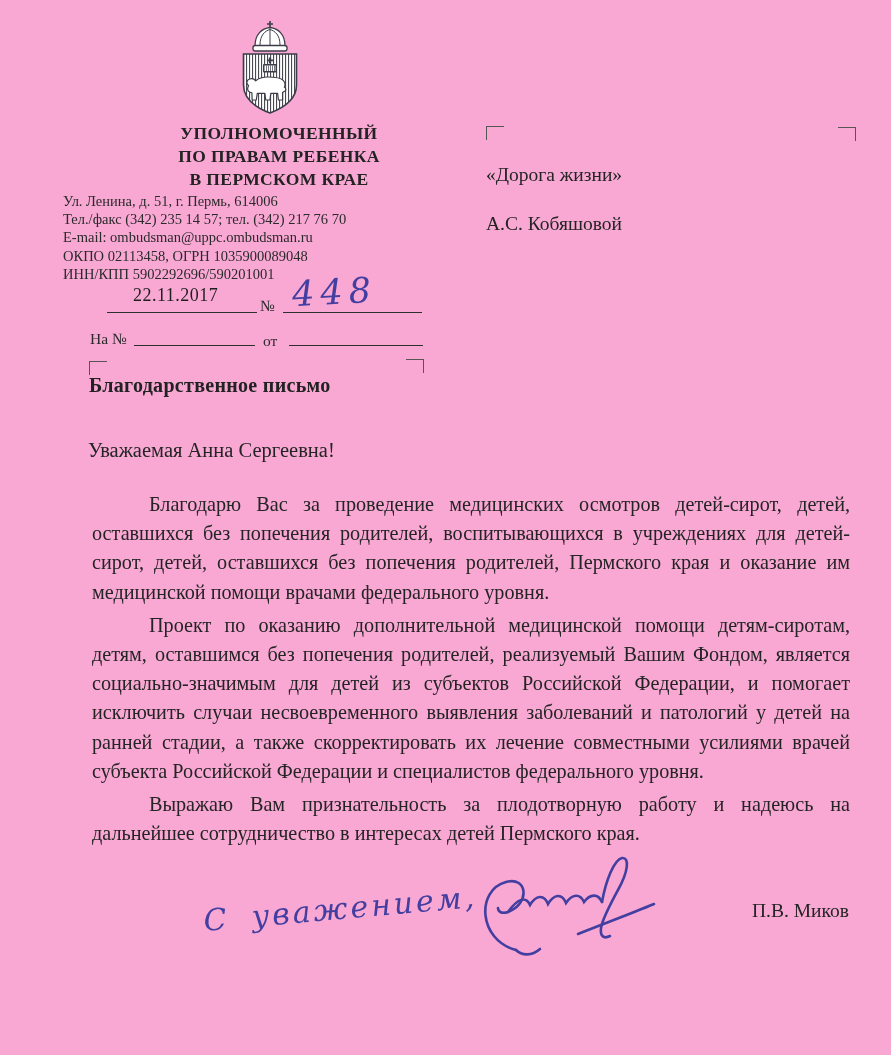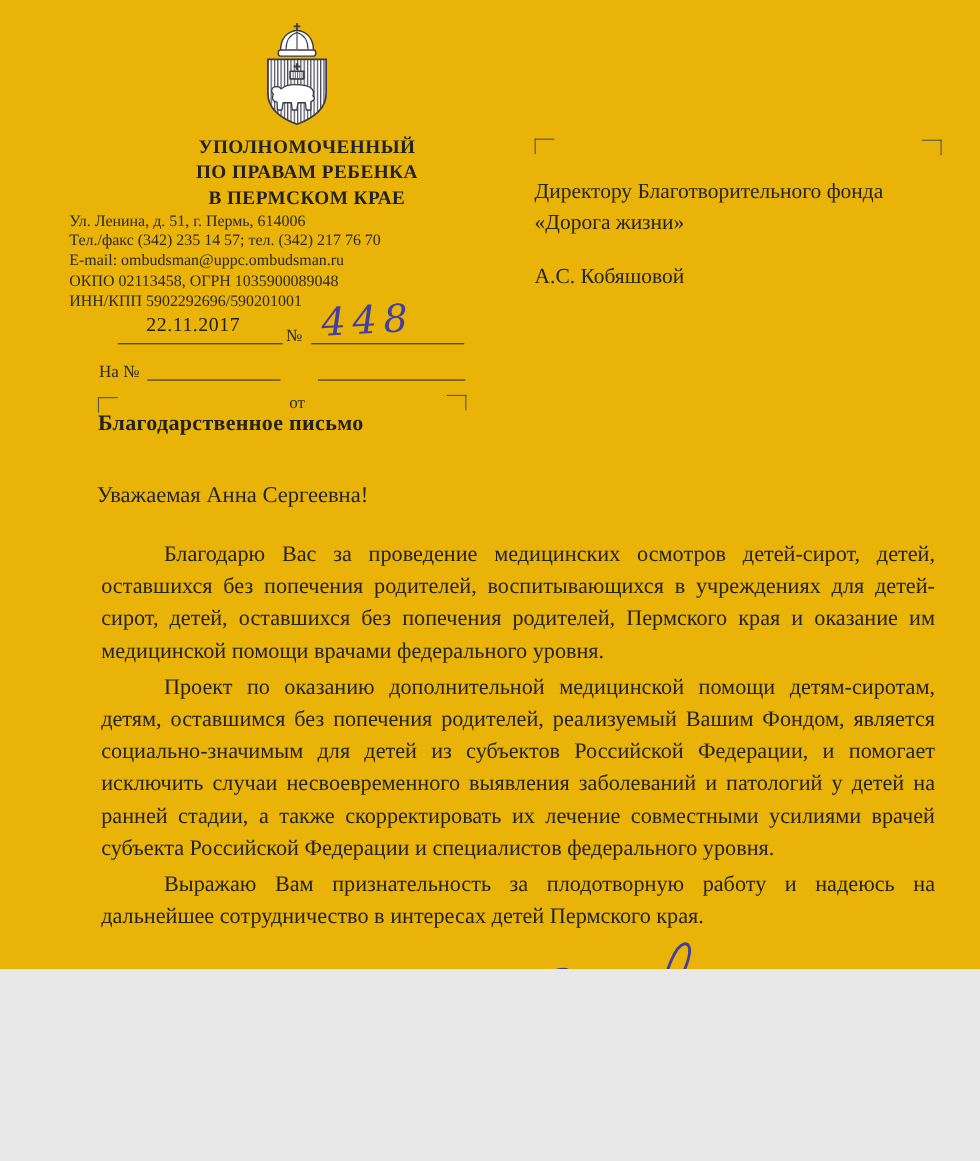--- a/index.html
+++ b/index.html
@@ -1,18 +1,18 @@
 <!DOCTYPE html>
 <html lang="ru"><head>
 <meta charset="utf-8">
 <style>
   html,body { margin:0; padding:0; background:#e8e8e8; }
   .page {
-    position:relative; width:891px; height:881px; margin:0 auto;
-    background:#eab308; color:#1f1f1f;
+    position:relative; width:891px; height:1055px; margin:0 auto;
+    background:#f9a8d4; color:#1f1f1f;
     font-family:"Liberation Serif", serif; overflow:hidden;
   }
   
   .emblem { position:absolute; left:240px; top:20px; width:60px; height:96px; }
   .org-block {
     position:absolute; left:93px; top:122px; width:372px;
     text-align:center; font-weight:bold; font-size:17.5px; line-height:23px;
     letter-spacing:.4px; color:#232323;
   }
   .addr-block {
@@ -98,30 +98,29 @@
   </div>
 
   <div class="ref-date">22.11.2017</div>
   <div class="u" style="left:107px; top:312px; width:150px;"></div>
   <div class="ref-label" style="left:260px; top:297px;">№</div>
   <div class="hand-number">448</div>
   <div class="u" style="left:283px; top:312px; width:139px;"></div>
 
   <div class="ref-label" style="left:90px; top:330px;">На №</div>
   <div class="u" style="left:134px; top:345px; width:121px;"></div>
-  <div class="ref-label" style="left:263px; top:332px;margin-top:26px;">от</div>
+  <div class="ref-label" style="left:263px; top:332px;">от</div>
   <div class="u" style="left:289px; top:345px; width:134px;"></div>
 
   <div class="cm cm-tl" style="left:486px; top:126px;"></div>
   <div class="cm cm-tr" style="left:838px; top:127px;"></div>
   <div class="cm cm-tl" style="left:89px; top:361px;"></div>
   <div class="cm cm-tr" style="left:406px; top:359px;"></div>
 
   <div class="recipient">
-    <div>Директору Благотворительного фонда</div>
     <div>«Дорога жизни»</div>
     <div class="name">А.С. Кобяшовой</div>
   </div>
 
   <div class="subject">Благодарственное письмо</div>
 
   <div class="salutation">Уважаемая Анна Сергеевна!</div>
 
   <div class="body-text">
     <p>Благодарю Вас за проведение медицинских осмотров детей-сирот, детей, оставшихся без попечения родителей, воспитывающихся в учреждениях для детей-сирот, детей, оставшихся без попечения родителей, Пермского края и оказание им медицинской помощи врачами федерального уровня.</p>

